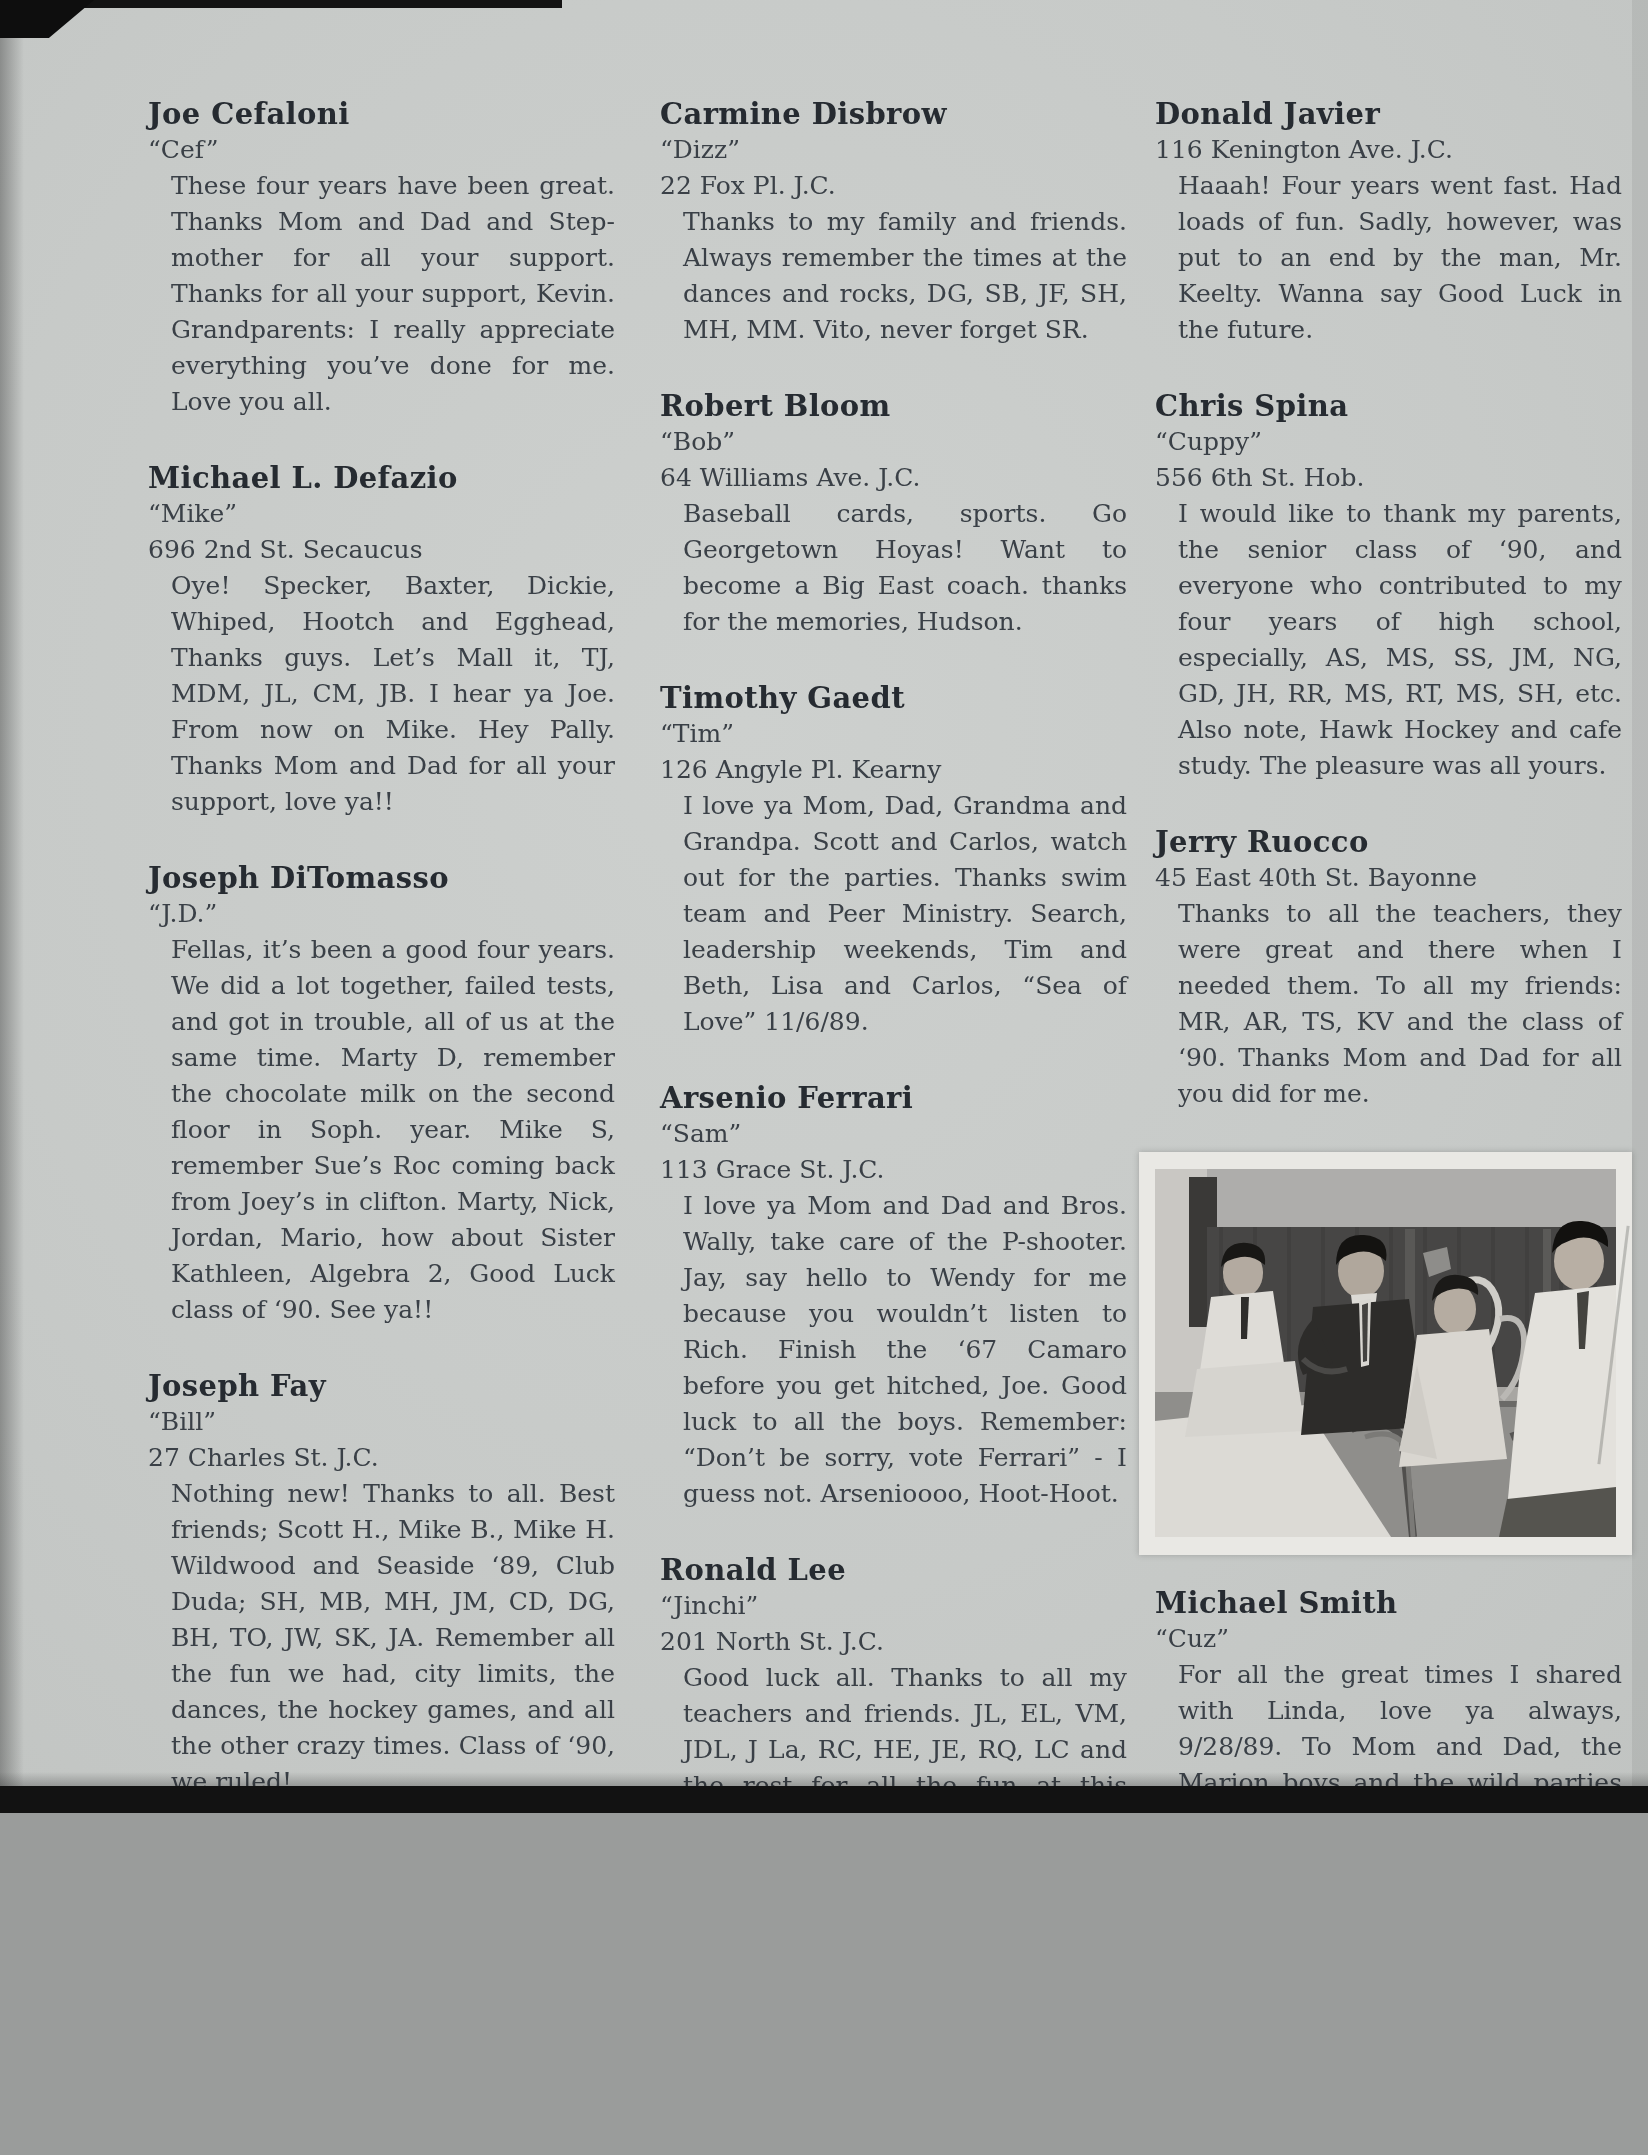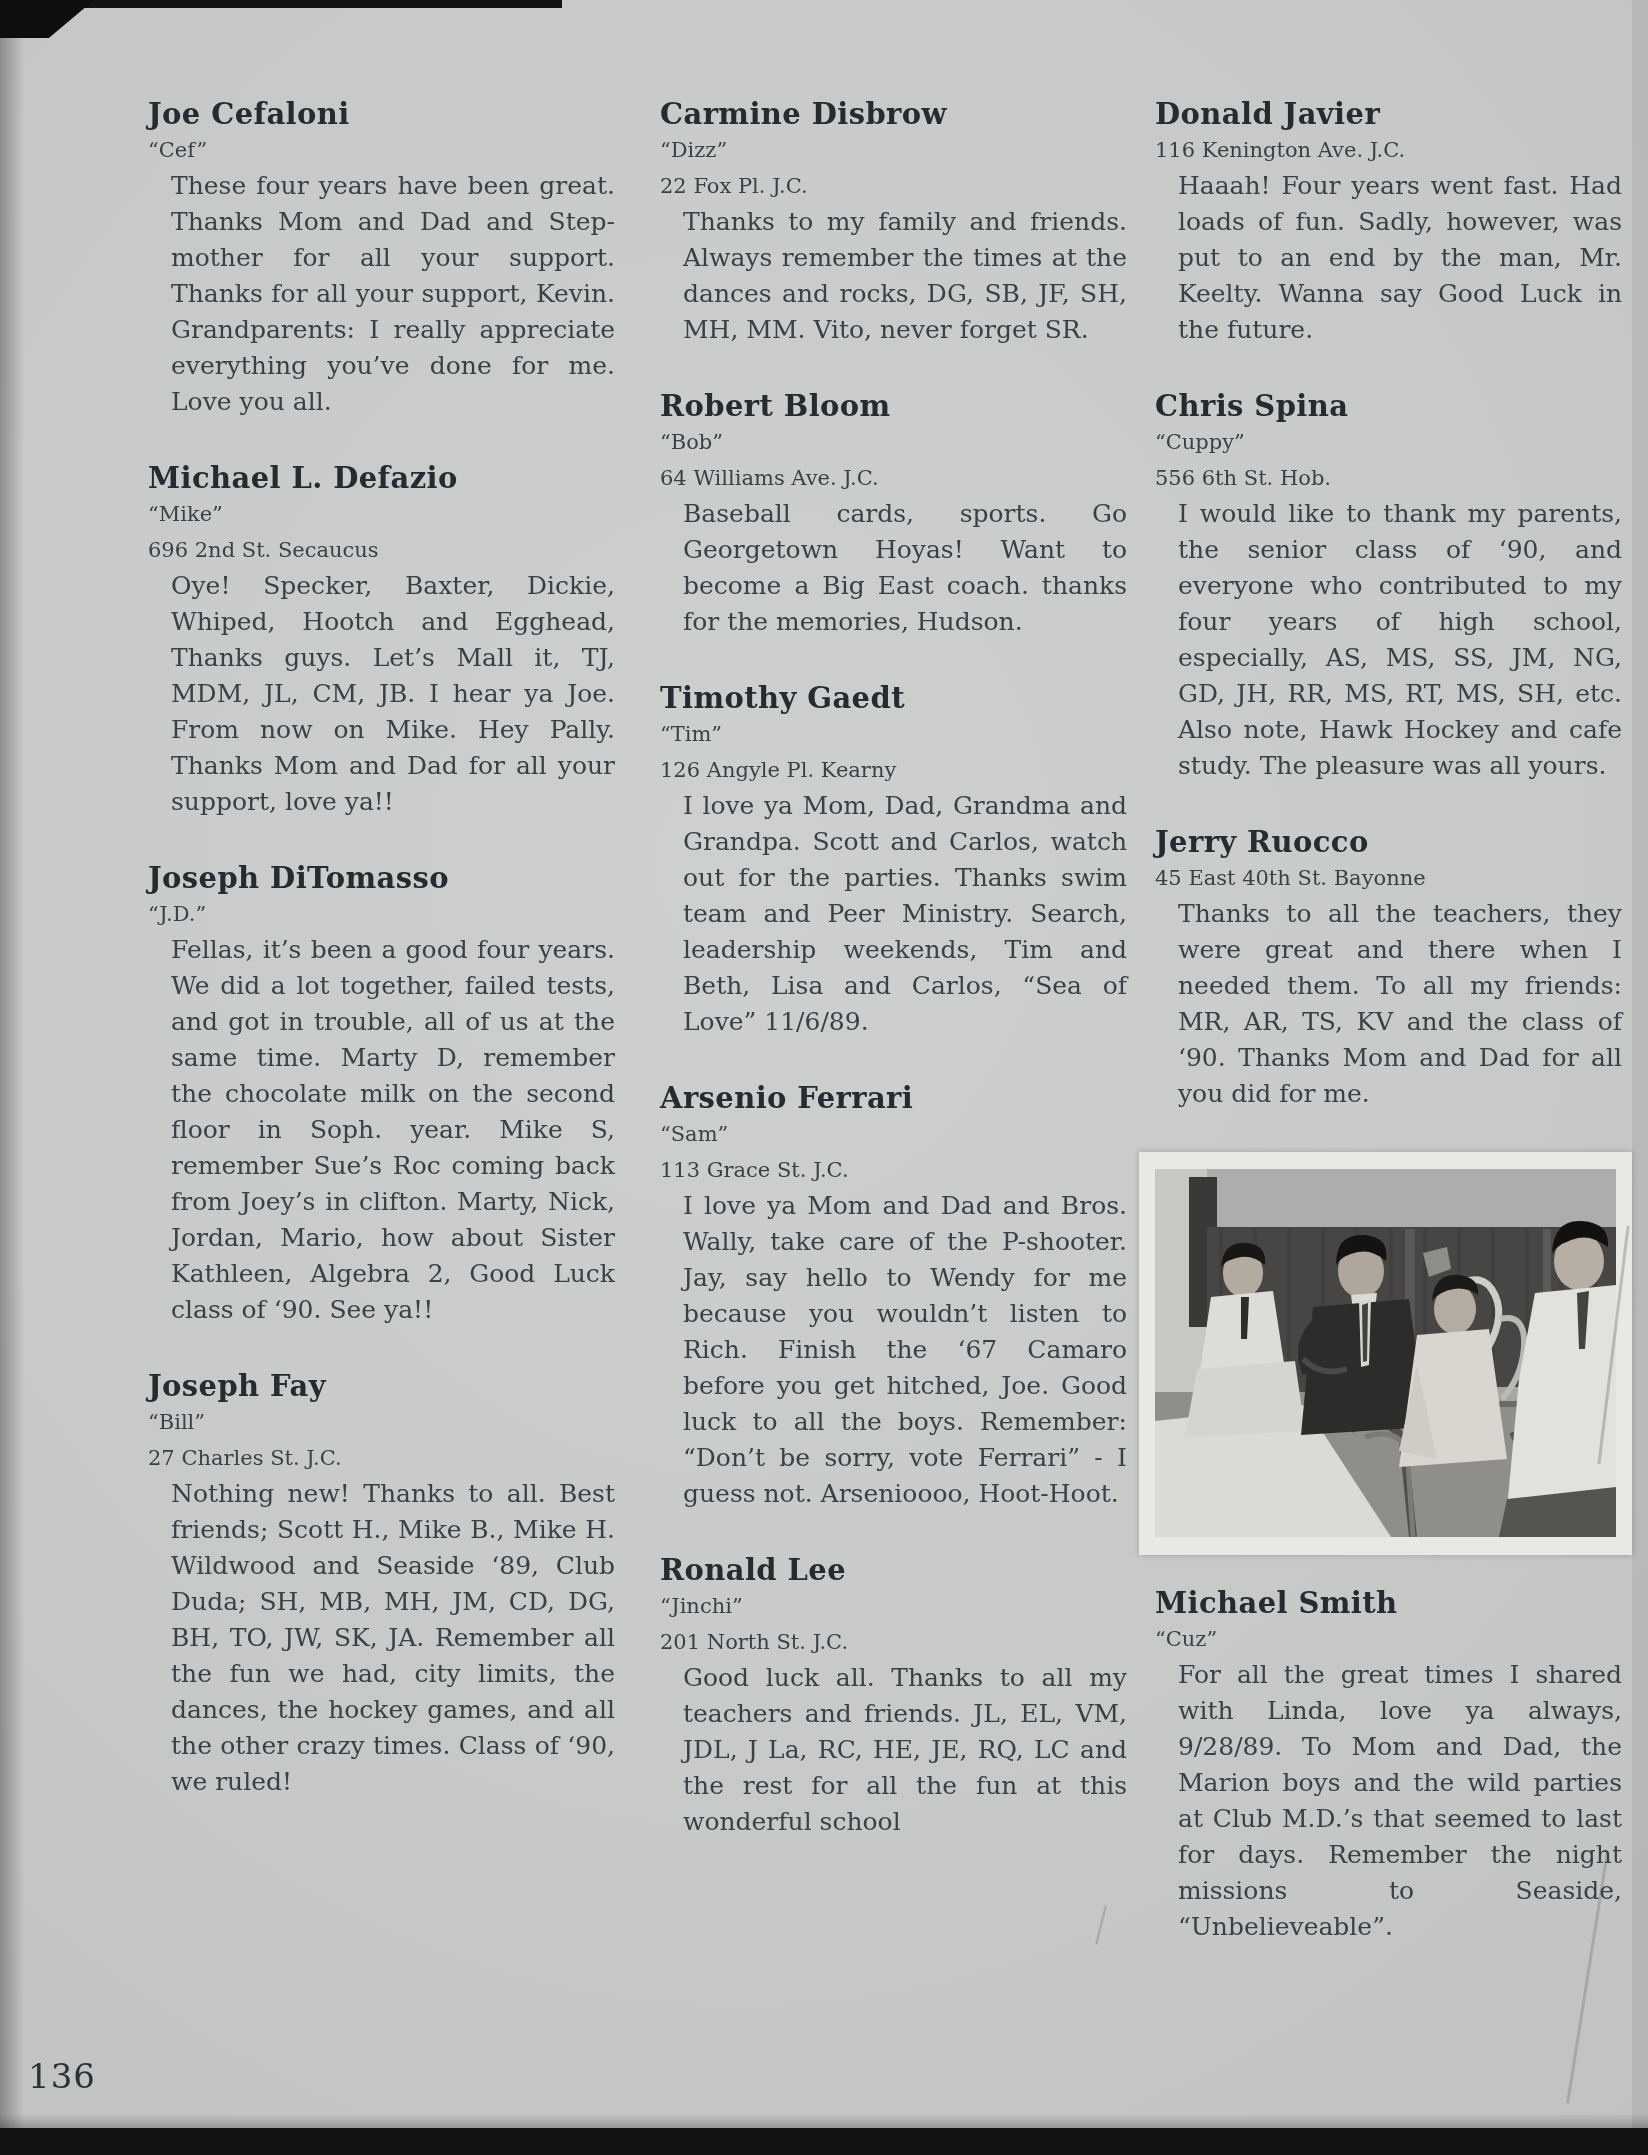--- a/index.html
+++ b/index.html
@@ -1,38 +1,38 @@
 <!DOCTYPE html>
 <html><head>
 <meta charset="utf-8">
 <style>
   html,body{margin:0;padding:0;background:#9a9c9b;}
   .page{
     position:relative;
-    width:1648px;height:2155px;
+    width:1648px;height:1813px;
     background:
       radial-gradient(ellipse 1400px 1600px at 45% 40%, #cdd0ce 0%, #c7cac8 55%, #c0c3c1 100%);
     font-family:"DejaVu Serif","Liberation Serif",serif;
     color:#3a4047;
     overflow:hidden;
     text-decoration:underline;
   }
   .col{
     position:absolute;top:96px;width:467px;
   }
   .col-1{left:148px;}
   .col-2{left:660px;}
   .col-3{left:1155px;}
   .entry{margin-bottom:40px;}
   .entry-name{
     font-size:29px;line-height:36px;font-weight:700;color:#262b31;
     letter-spacing:.4px;
   }
   .entry-nick,.entry-addr{
-    font-size:21px;line-height:36px;color:#3a4047;
+    font-size:25px;line-height:36px;color:#3a4047;
   }
   .entry-msg{
     font-size:25px;line-height:36px;color:#3a4047;
     text-align:justify;
     margin-left:23px;
   }
   .photo-frame{
     width:461px;height:368px;
     background:#e9e8e4;
     padding:17px 16px 18px 16px;

